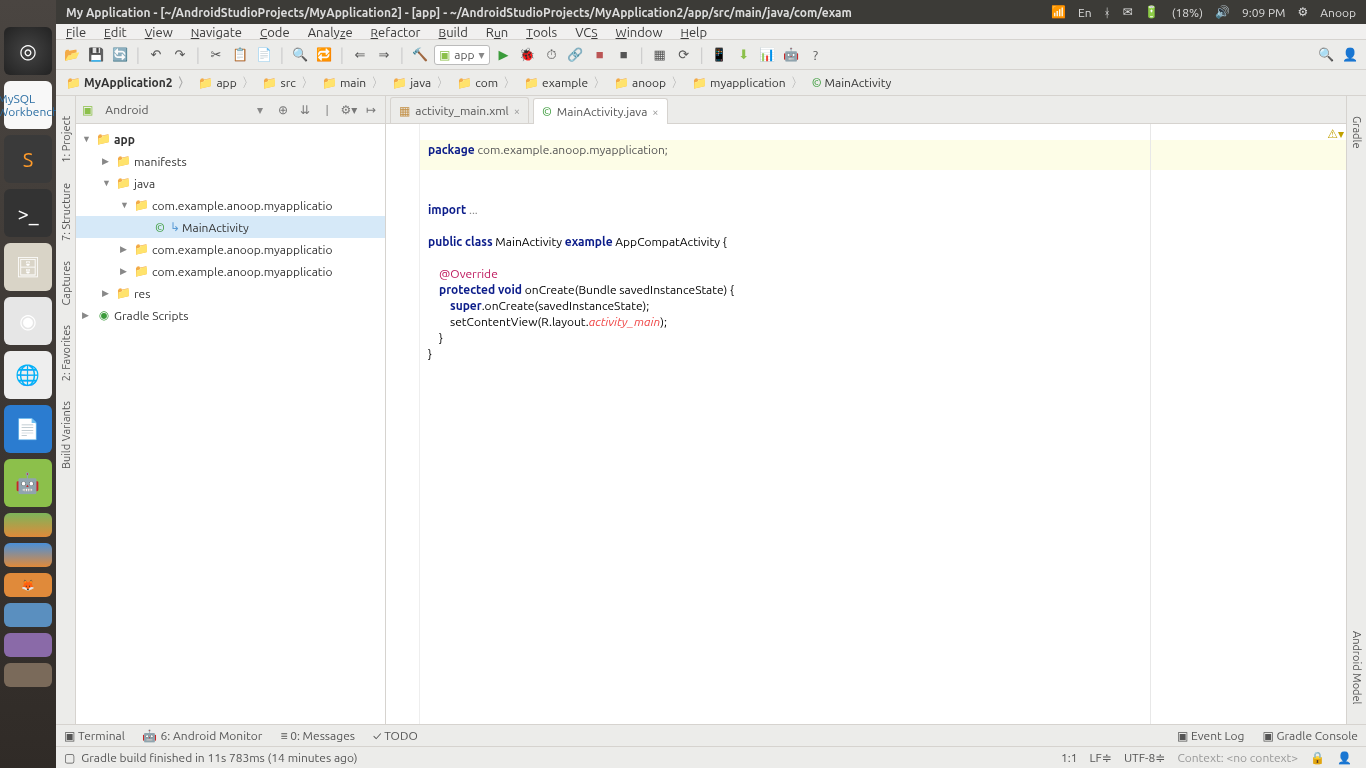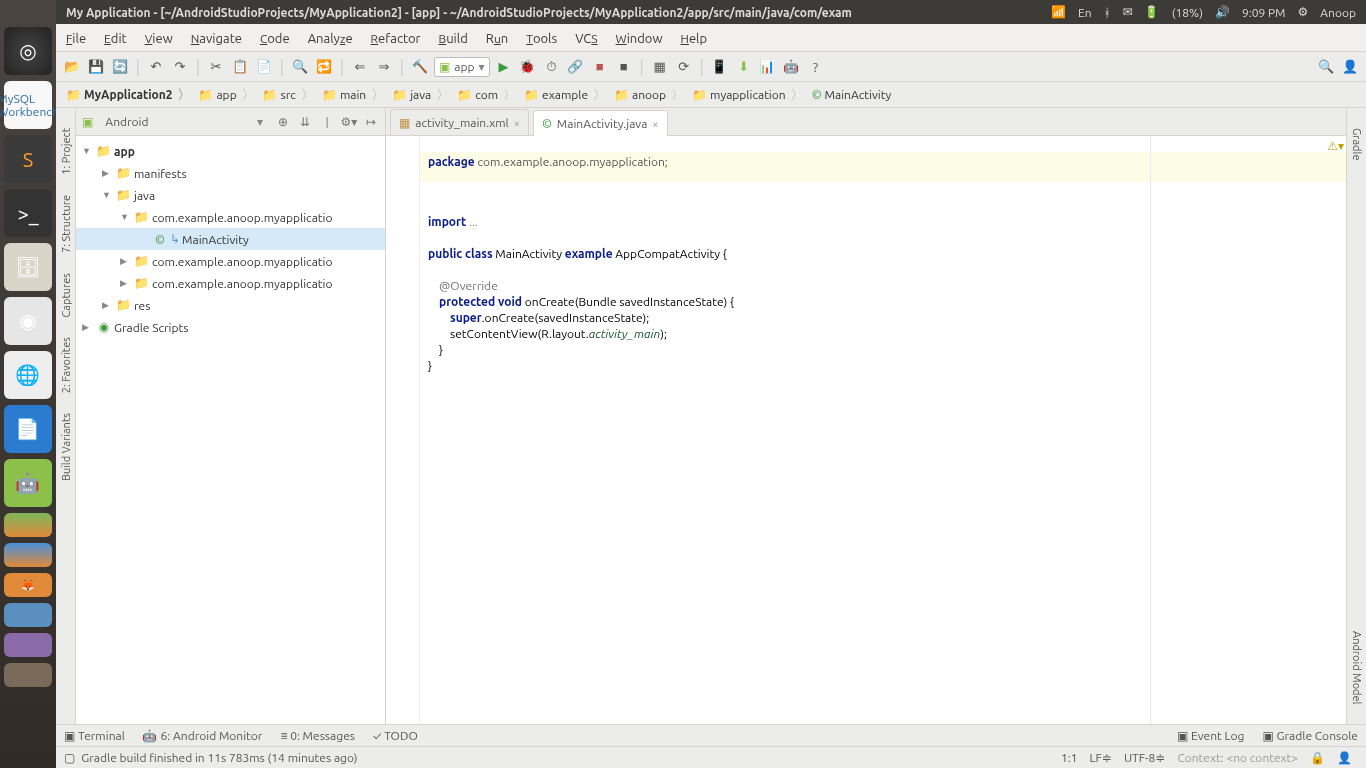--- a/index.html
+++ b/index.html
@@ -15,21 +15,21 @@
 .os-app.chrome { background:#eee; }
 .os-app.writer { background:#2b7cd0; }
 .os-app.android { background:#8cc04b; }
 .os-app.small { height:24px; font-size:11px; }
 .topbar { height: 24px; background: #3c3b37; color:#dcdcdc; display:flex; align-items:center; padding:0 10px; font-size:13px; }
 .topbar .title { font-weight:bold; flex:0 0 auto; }
 .topbar .path { flex:1; white-space:nowrap; overflow:hidden; }
 .topbar .indicators { display:flex; gap:12px; align-items:center; font-size:12px; }
 .indicator { color:#dcdcdc; }
 .main-app { flex:1; display:flex; flex-direction:column; background:#ececea; }
-.menubar { height: 28px; background:#f1f0ef; display:flex; align-items:center; gap:18px; padding:0 10px; border-bottom:1px solid #d6d3cf;}
+.menubar { height: 16px; background:#f1f0ef; display:flex; align-items:center; gap:18px; padding:0 10px; border-bottom:1px solid #d6d3cf;}
 .menubar span { color:#3a3a3a; font-size:13px; }
 .menubar span u { text-decoration: underline; }
 .toolbar { height: 30px; background:#ececea; display:flex; align-items:center; gap:4px; padding:0 6px; border-bottom:1px solid #d6d3cf;}
 .tbtn { width:20px; height:20px; display:flex; align-items:center; justify-content:center; color:#555; font-size:13px; }
 .tbtn.green { color:#3a9b3a; }
 .tbtn.android { color:#8cc04b; }
 .tbtn.sep { width:8px; color:#ccc; font-size:16px; }
 .run-combo { height:20px; border:1px solid #bbb; border-radius:3px; display:flex; align-items:center; padding:0 4px; gap:4px; background:#fff; font-size:11px; color:#555; }
 .toolbar .spacer { flex:1; }
 .breadcrumb { height: 26px; background:#ececea; display:flex; align-items:center; padding:0 6px; border-bottom:1px solid #d6d3cf; }
@@ -62,22 +62,22 @@
 .tabs { height:28px; display:flex; align-items:flex-end; background:#ececea; border-bottom:1px solid #d6d3cf;}
 .tab { height:26px; display:flex; align-items:center; gap:5px; padding:0 8px; border:1px solid #d6d3cf; border-bottom:none; border-radius:3px 3px 0 0; margin-left:4px; background:#ececea; color:#555; font-size:12.5px;}
 .tab.active { background:#fff; position:relative; top:1px;}
 .tab .close { color:#999; font-size:11px; }
 .editor { flex:1; display:flex; position:relative; font-family: "DejaVu Sans Mono", monospace; font-size:12.5px; }
 .gutter { width:34px; background:#fff; border-right:1px solid #eee; }
 .code { flex:1; padding:2px 8px; line-height:16px; white-space:pre; position:relative; overflow:hidden;}
 .code .hl-line { background:#fdfde7; display:block; margin:-2px -8px 0 -8px; padding:2px 8px 12px 8px;}
 .right-margin { position:absolute; left:730px; top:0; bottom:0; width:1px; background:#e8e8e8; }
 .kw { color:#0b1c8a; font-weight:bold; }
-.ann { color:#737373; }
-.ital { font-style:italic; color:#14532d; }
+.ann { color:#be185d; }
+.ital { font-style:italic; color:#ef4444; }
 .pkg { color:#555; }
 .fold { color:#888; }
 .bottom-bar { height:22px; background:#ececea; border-top:1px solid #d6d3cf; display:flex; align-items:center; padding:0 8px; gap:18px; color:#555; font-size:12px;}
 .bottom-bar .spacer { flex:1; }
 .status-bar { height:22px; background:#ececea; border-top:1px solid #d6d3cf; display:flex; align-items:center; padding:0 8px; color:#555; font-size:12px;}
 .status-bar .spacer { flex:1; }
 .status-item { padding:0 6px; }
 .warn-drop { position:absolute; right:2px; top:2px; color:#c0a000; }
 </style>
 </head>

